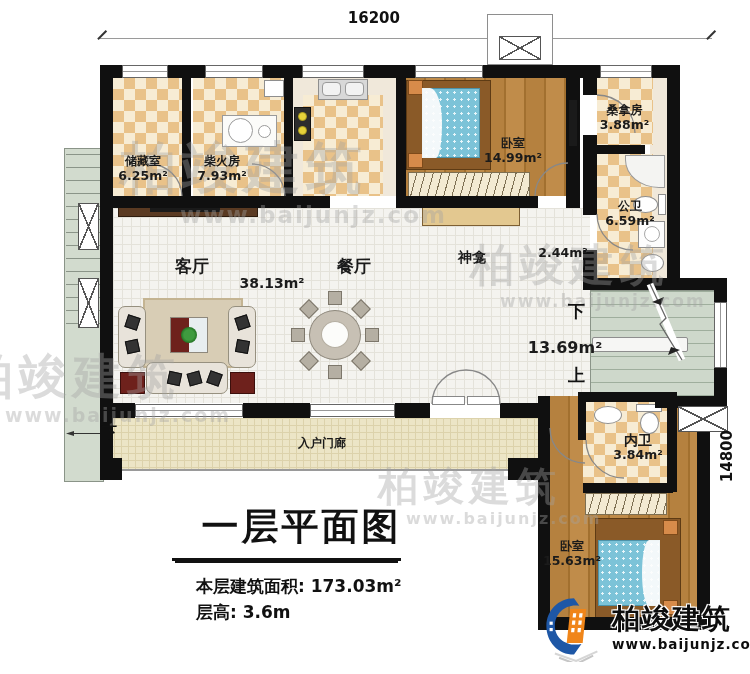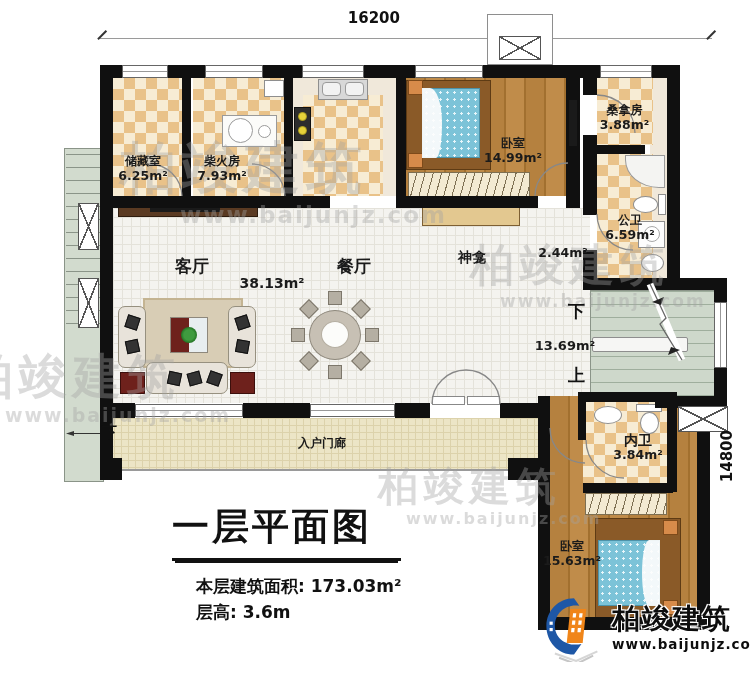--- a/index.html
+++ b/index.html
@@ -34,21 +34,21 @@
   .rname-sm{font-size:14px;font-weight:bold;}
   .rarea{font-size:12.5px;font-weight:bold;}
   .dirlabel{position:absolute;z-index:44;font-size:17px;font-weight:bold;color:#111;}
   .dim{position:absolute;z-index:44;font-size:15px;font-weight:bold;color:#111;}
   
   .wm{position:absolute;z-index:40;color:#a3a3a3;opacity:0.38;font-weight:bold;pointer-events:none;white-space:nowrap;}
   .wm-name{letter-spacing:6px;line-height:1;}
   .wm-url{letter-spacing:2px;}
   
   .titleblock{position:absolute;z-index:46;color:#111;}
-  .titlerow{display:flex;align-items:flex-end;gap:16px;border-bottom:3px solid #111;box-shadow:0 5px 0 -3px #111;padding-bottom:6px;}
+  .titlerow{display:flex;align-items:flex-end;gap:16px;border-bottom:3px solid #111;box-shadow:0 5px 0 -3px #111;padding-bottom:6px;flex-direction:column;}
   .titlemain{font-size:37px;font-weight:bold;letter-spacing:3px;}
   .titlescale{font-size:29px;font-weight:bold;}
   .titleinfo{margin-top:12px;margin-left:24px;font-size:17px;font-weight:bold;line-height:1.55;}
   
   .logoblock{position:absolute;z-index:47;display:flex;align-items:center;gap:6px;}
   .logoname{font-size:28px;font-weight:900;color:#0d0d0d;letter-spacing:2px;line-height:1;
             text-shadow:1px 1px 0 #fff,-1px -1px 0 #fff,1px -1px 0 #fff,-1px 1px 0 #fff;}
   .logourl{font-size:13.5px;font-weight:bold;color:#0d0d0d;letter-spacing:1px;margin-top:3px;
             text-shadow:1px 1px 0 #fff,-1px -1px 0 #fff;}
   svg.overlay{position:absolute;left:0;top:0;z-index:34;pointer-events:none;}
@@ -226,42 +226,42 @@
     <div class="rarea">7.93m²</div>
   </div>
   <div class="rlabel" style="left:473px;top:137px;width:80px;">
     <div class="rname">卧室</div>
     <div class="rarea">14.99m²</div>
   </div>
   <div class="rlabel" style="left:582px;top:104px;width:85px;">
     <div class="rname">桑拿房</div>
     <div class="rarea">3.88m²</div>
   </div>
-  <div class="rlabel" style="left:590px;top:200px;width:80px;margin-top:14px;">
+  <div class="rlabel" style="left:590px;top:200px;width:80px;">
     <div class="rname">公卫</div>
     <div class="rarea">6.59m²</div>
   </div>
   <div class="rlabel" style="left:437px;top:209px;width:70px;margin-top:40px;">
     <div class="rname-sm">神龛</div>
   </div>
   <div class="rlabel" style="left:523px;top:246px;width:80px;">
     <div class="rarea">2.44m²</div>
   </div>
   <div class="rlabel" style="left:162px;top:257px;width:60px;">
     <div class="rname" style="font-size:17px;">客厅</div>
   </div>
   <div class="rlabel" style="left:237px;top:275px;width:70px;">
     <div class="rarea" style="font-size:14px;">38.13m²</div>
   </div>
   <div class="rlabel" style="left:319px;top:257px;width:70px;">
     <div class="rname" style="font-size:17px;">餐厅</div>
   </div>
   <div class="dirlabel" style="left:568px;top:300px;">下</div>
   <div class="rlabel" style="left:525px;top:339px;width:80px;">
-    <div class="rarea" style="font-size:13px;">13.69m²</div>
+    <div class="rarea" style="font-size:16px;">13.69m²</div>
   </div>
   <div class="dirlabel" style="left:568px;top:364px;">上</div>
   <div class="rlabel" style="left:598px;top:432px;width:80px;">
     <div class="rname-sm">内卫</div>
     <div class="rarea">3.84m²</div>
   </div>
   <div class="rlabel" style="left:532px;top:540px;width:80px;">
     <div class="rname">卧室</div>
     <div class="rarea">15.63m²</div>
   </div>

